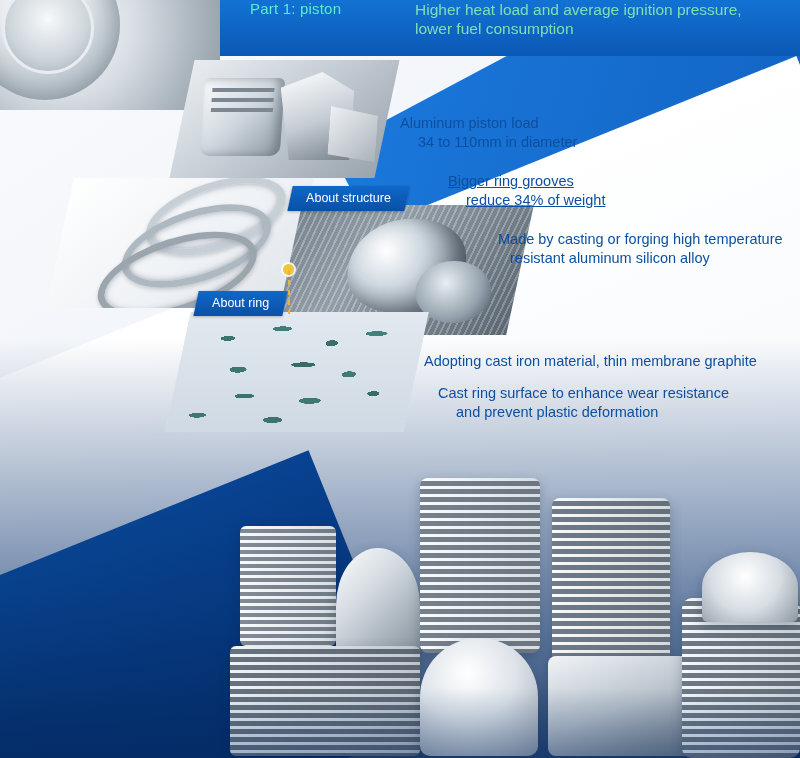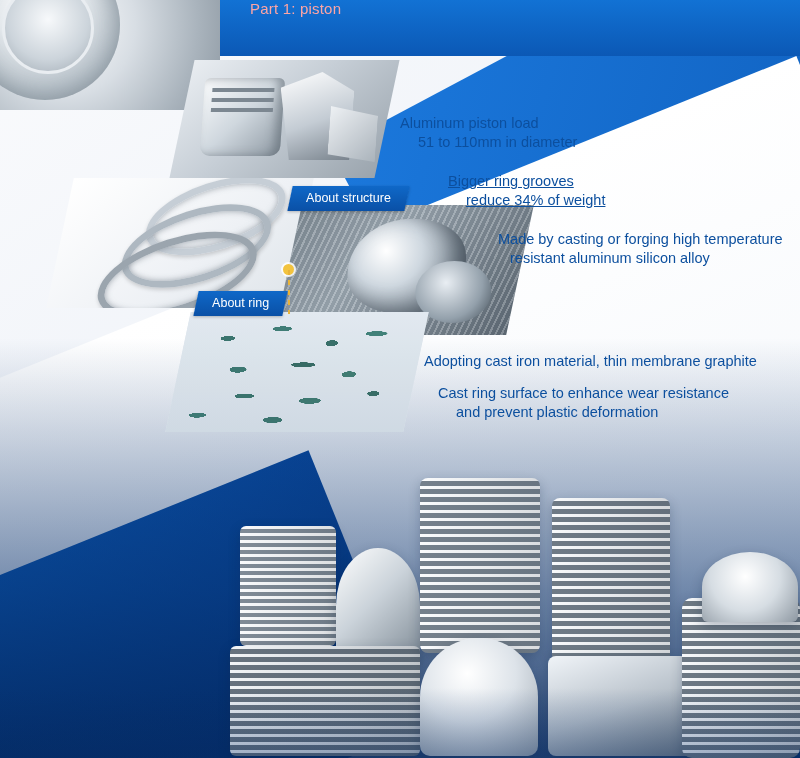--- a/index.html
+++ b/index.html
@@ -114,21 +114,21 @@
     height: 300px;
     background: linear-gradient(135deg,#0d5cb9 0%, #073c8c 100%);
     transform: rotate(-22deg);
   }
 
   
   .part-label {
     position: absolute;
     left: 250px; top: 0px;
     font-size: 15px;
-    color: #fca5a5;
+    color: #5eead4;
     letter-spacing: .2px;
   }
   .headline {
     position: absolute;
     left: 415px; top: 0px;
     width: 340px;
     font-size: 15.5px;
     line-height: 19px;
     color: #7fe0b4;
   }
@@ -371,20 +371,21 @@
   <div class="white-diagonal-2"></div>
   <div class="blue-wedge-mid"></div>
   <div class="blue-wedge-right"></div>
   <div class="bottom-white-fan"></div>
   <div class="bottom-blue-corner"></div>
   <div class="blue-header"></div>
   <div class="blue-header-cut"></div>
   <div class="bg-dark-bottom"></div>
 
   <div class="part-label">Part 1: piston</div>
+  <div class="headline">Higher heat load and average ignition pressure, lower fuel consumption</div>
 
   <div class="photo ph-piston-top"></div>
 
   <div class="photo ph-structure">
     <div class="shape-a"></div>
     <div class="shape-b"></div>
     <div class="shape-c"></div>
   </div>
 
   <div class="photo ph-rings">
@@ -408,21 +409,21 @@
   </div>
   <div class="chip chip-ring">
     <span>About ring</span>
   </div>
 
   <div class="connector-dot"></div>
   <div class="connector"></div>
 
   <div class="txt t1">
     <span>Aluminum piston load</span>
-    <span class="ind">51 to 110mm in diameter</span>
+    <span class="ind">34 to 110mm in diameter</span>
   </div>
 
   <div class="txt t2">
     <span>Bigger ring grooves</span>
     <span class="ind">reduce 34% of weight</span>
   </div>
 
   <div class="txt t3">
     <span>Made by casting or forging high temperature</span>
     <span class="ind">resistant aluminum silicon alloy</span>

